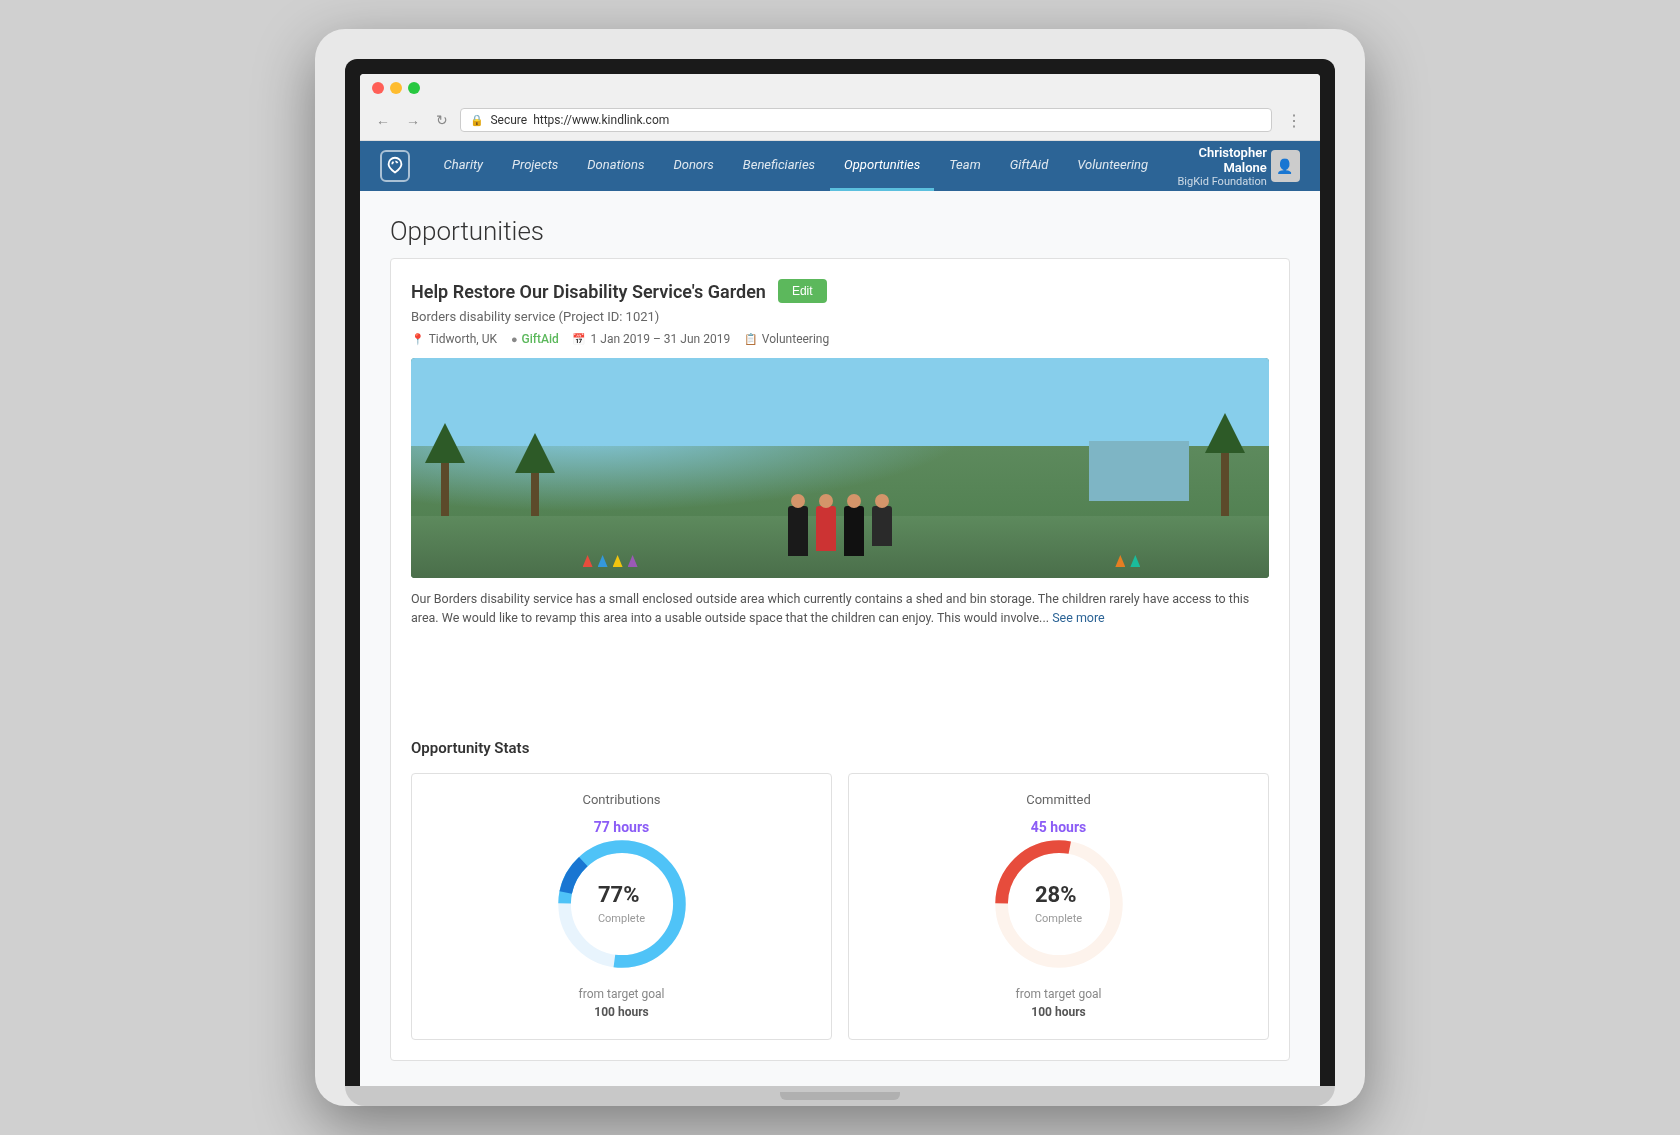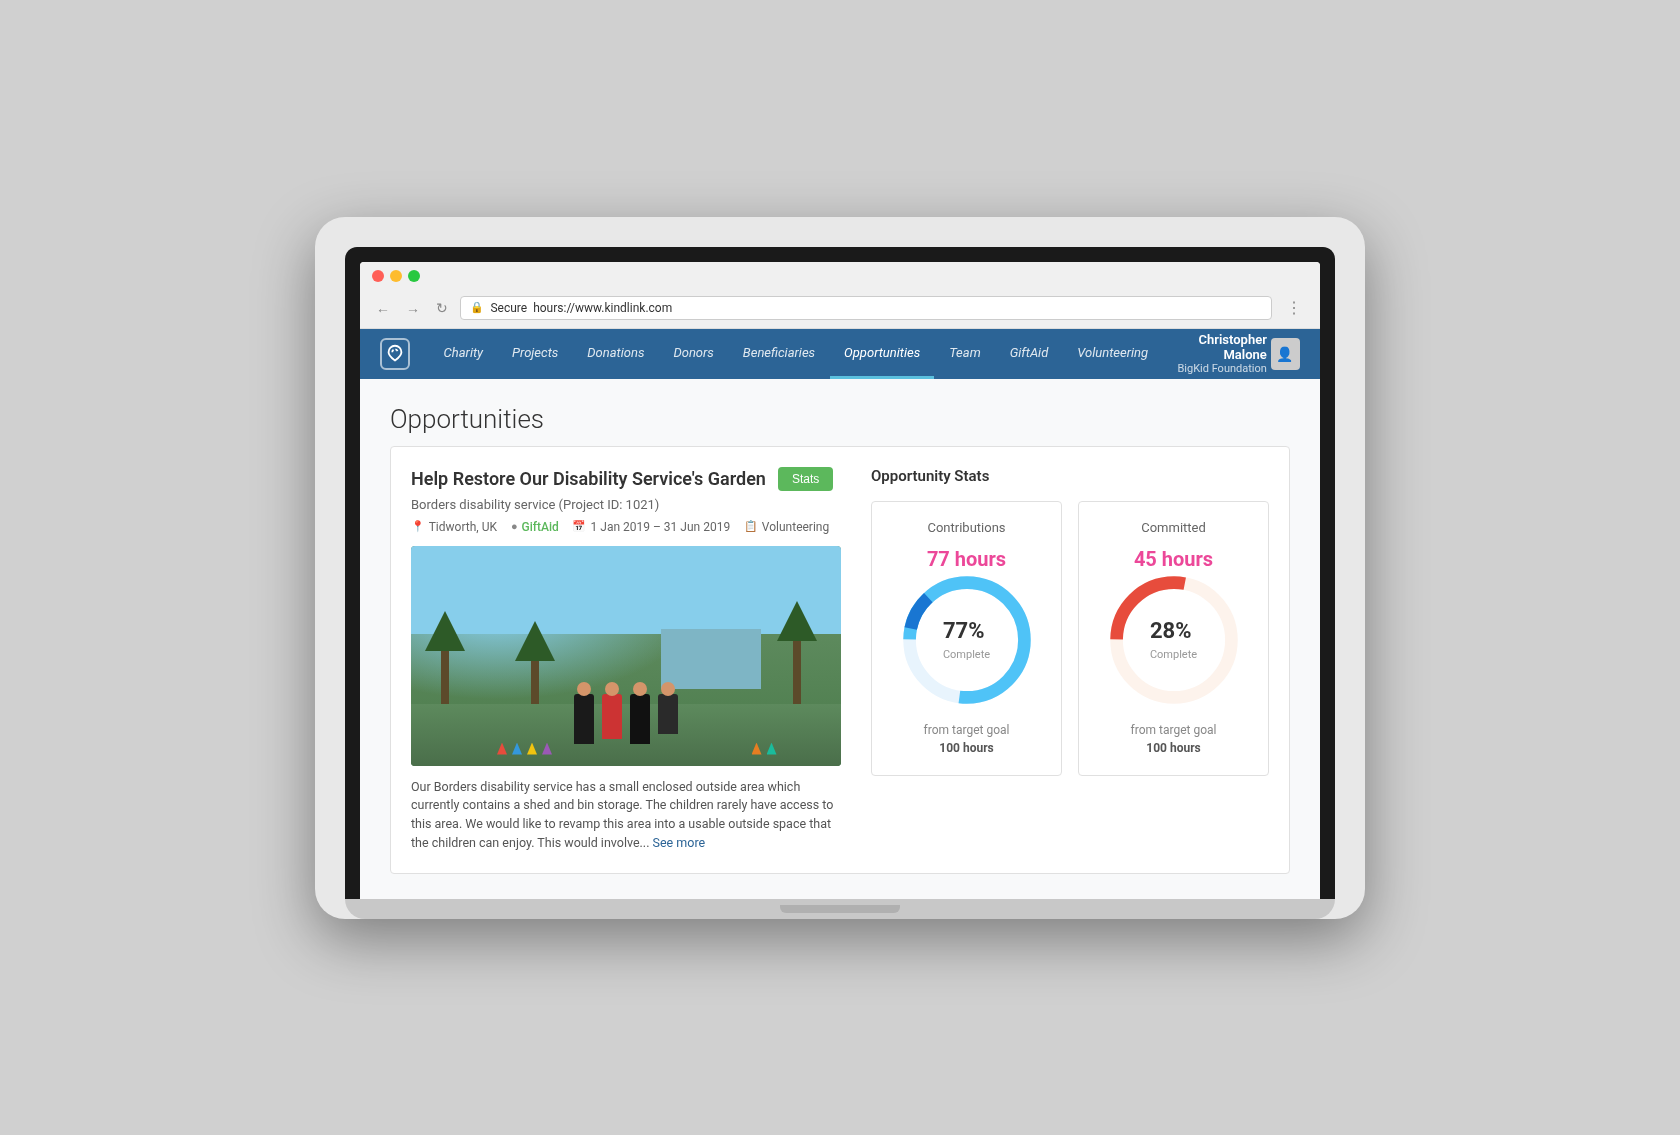--- a/index.html
+++ b/index.html
@@ -193,20 +193,21 @@
     }
 
     
     .opportunity-card {
       background: #fff;
       border: 1px solid #e0e0e0;
       border-radius: 4px;
       padding: 20px;
       display: flex;
       gap: 30px;
+      flex-direction: column;
     }
     .opp-left {
       flex: 0 0 430px;
     }
     .opp-right {
       flex: 1;
     }
     .opp-header {
       display: flex;
       align-items: center;
@@ -344,23 +345,23 @@
       padding: 18px;
       text-align: center;
       background: #fff;
     }
     .stat-label {
       font-size: 13px;
       color: #666;
       margin-bottom: 12px;
     }
     .stat-value {
-      font-size: 20px;
+      font-size: 14px;
       font-weight: 700;
-      color: #ec4899;
+      color: #8b5cf6;
       margin-bottom: 4px;
     }
     .stat-chart-wrap {
       position: relative;
       width: 130px;
       height: 130px;
       margin: 0 auto 16px;
     }
     .stat-chart-inner {
       position: absolute;
@@ -405,21 +406,21 @@
           <span class="traffic-light traffic-yellow"></span>
           <span class="traffic-light traffic-green"></span>
         </div>
         <div class="browser-nav">
           <button class="nav-btn">←</button>
           <button class="nav-btn">→</button>
           <button class="nav-btn">↻</button>
           <div class="address-bar">
             <span class="secure-icon">🔒</span>
             <span>Secure</span>
-            <span class="url-text">hours://www.kindlink.com</span>
+            <span class="url-text">https://www.kindlink.com</span>
           </div>
           <span class="more-btn">⋮</span>
         </div>
       </div>
 
       <div class="app-navbar">
         <div class="app-logo">
           <svg class="logo-svg" viewBox="0 0 24 24" fill="none" stroke="white" stroke-width="2">
             <path d="M12 3C8 3 5 6 5 10c0 4 3 6 7 9 4-3 7-5 7-9 0-4-3-7-7-7z"></path>
             <path d="M9 10c0-1.7 1.3-3 3-3s3 1.3 3 3" stroke-dasharray="3,2"></path>
@@ -446,21 +447,21 @@
       </div>
 
       <div class="page-content">
         <div class="page-inner">
           <h1 class="page-title">Opportunities</h1>
 
           <div class="opportunity-card">
             <div class="opp-left">
               <div class="opp-header">
                 <span class="opp-title">Help Restore Our Disability Service's Garden</span>
-                <button class="edit-btn">Stats</button>
+                <button class="edit-btn">Edit</button>
               </div>
               <div class="opp-subtitle">Borders disability service (Project ID: 1021)</div>
               <div class="opp-meta">
                 <span class="meta-item">
                   <span class="meta-icon">📍</span>
                   <span>Tidworth, UK</span>
                 </span>
                 <span class="meta-item status-active">
                   <span class="meta-icon">●</span>
                   <span>GiftAid</span>

